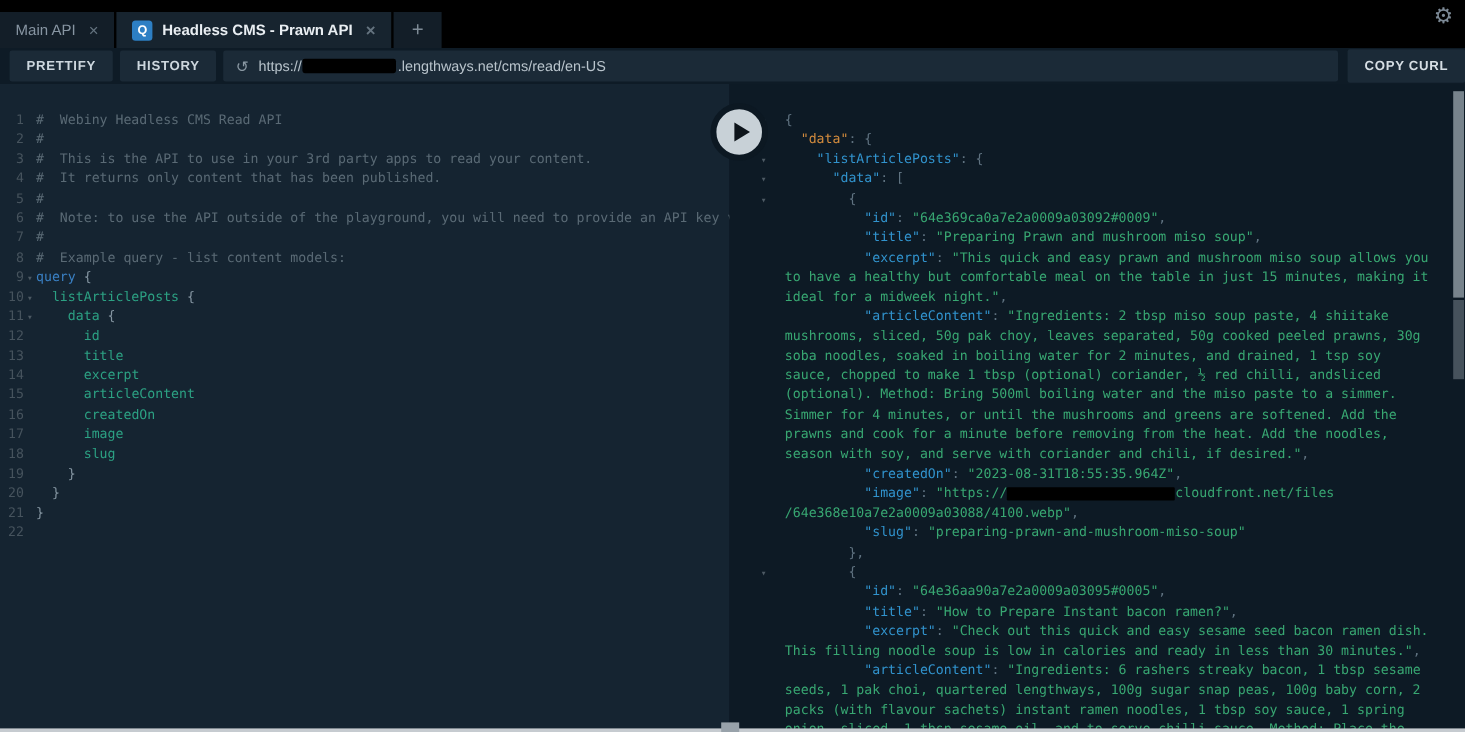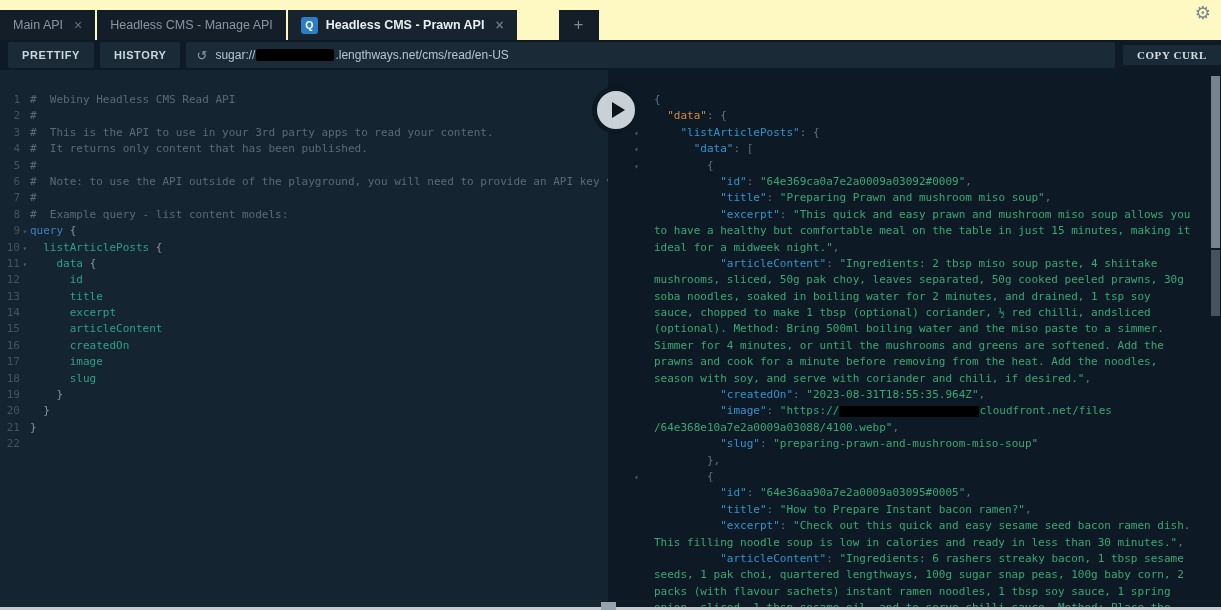--- a/index.html
+++ b/index.html
@@ -1,20 +1,20 @@
 <!DOCTYPE html>
 <html><head>
 <meta charset="utf-8">
 <style>
   html,body{margin:0;padding:0;background:#060d13;}
   .app{position:relative;width:1221px;height:610px;overflow:hidden;background:#0a141d;
        font-family:"Liberation Sans",sans-serif;}
 
   
-  .tabbar{height:40px;background:#fef9c3;display:flex;align-items:flex-end;position:relative;gap:40px;}
+  .tabbar{height:40px;background:#000000;display:flex;align-items:flex-end;position:relative;}
   .tab{height:30px;display:flex;align-items:center;padding:0 13px;margin-right:2px;
        background:#131e28;color:#8795a2;font-size:12.5px;cursor:default;white-space:nowrap;}
   .tab.active{background:#17242f;color:#e9eef2;font-weight:600;}
   .tab .close{margin-left:11px;color:#64737f;font-size:14px;line-height:1;}
   .tab .badge{width:17px;height:17px;border-radius:3px;background:#2d7fc4;color:#fff;
        font-weight:bold;font-size:10.5px;display:flex;align-items:center;justify-content:center;
        margin-right:8px;}
   .tab-plus{height:30px;display:flex;align-items:center;padding:0 15px;background:#131e28;
        color:#7e8b96;font-size:17px;}
   .gear{position:absolute;right:10px;top:4px;color:#7b8894;font-size:18px;line-height:1;}
@@ -24,23 +24,23 @@
   .tbtn{height:26px;display:flex;align-items:center;background:#1b2a37;color:#cdd7de;
         font-size:11px;font-weight:bold;letter-spacing:.6px;padding:0 14px;margin-left:6px;
         border-radius:2px;}
   .tbtn:first-child{margin-left:8px;}
   .urlbar{flex:1;height:26px;background:#1b2a37;margin-left:6px;border-radius:2px;
         display:flex;align-items:center;padding:0 10px;color:#b9c4cc;font-size:12px;
         white-space:nowrap;overflow:hidden;}
   .reload{color:#8a98a3;font-size:13px;margin-right:8px;}
   .redact{display:inline-block;width:78px;height:12px;background:#000;border-radius:2px;
         vertical-align:middle;margin:0 1px;}
-  .copycurl{height:20px;display:flex;align-items:center;background:#1b2a37;color:#d6dee4;
+  .copycurl{height:28px;display:flex;align-items:center;background:#1b2a37;color:#d6dee4;
         font-size:11px;font-weight:bold;letter-spacing:.6px;padding:0 14px;margin-left:8px;
-        border-radius:2px;font-family:Liberation Serif, serif;}
+        border-radius:2px;}
 
   
   .main{position:absolute;top:70px;left:0;right:0;bottom:0;display:flex;}
   .editor-pane{width:608px;background:#152431;position:relative;overflow:hidden;}
   .result-pane{flex:1;background:#0d1a25;position:relative;overflow:hidden;}
   .cm{font-family:"DejaVu Sans Mono",monospace;font-size:11px;line-height:16.4px;
       white-space:pre;padding-top:22px;}
   .cm-line{height:16.4px;white-space:pre;}
   .ln{display:inline-block;width:14px;margin-left:6px;text-align:right;color:#46535d;}
   .fold{display:inline-block;color:#4d5a64;font-size:8px;}
@@ -70,39 +70,36 @@
 <body>
 
 <div class="app">
 
   <div class="tabbar">
     <div id="tabs" style="display:flex;align-items:flex-end;">
         <div class="tab">
           <span>Main API</span>
           <span class="close">×</span>
         </div>
-        <div class="tab">
-          <span>Headless CMS - Manage API</span>
-        </div>
         <div class="tab active">
           <span class="badge">Q</span>
           <span>Headless CMS - Prawn API</span>
           <span class="close">×</span>
         </div>
       </div>
     <div class="tab-plus">+</div>
     <div class="gear">⚙</div>
   </div>
 
   <div class="toolbar">
     <div class="tbtn">PRETTIFY</div>
     <div class="tbtn">HISTORY</div>
     <div class="urlbar">
       <span class="reload">↺</span>
-      <span>sugar://</span>
+      <span>https://</span>
       <span class="redact"></span>
       <span>.lengthways.net/cms/read/en-US</span>
     </div>
     <div class="copycurl">COPY CURL</div>
   </div>
 
   <div class="main">
     <div class="editor-pane">
       <div class="cm" id="editor-lines"><div class="cm-line"><span class="ln">1</span><span class="fold"></span><span class="tk-c">#  Webiny Headless CMS Read API</span></div><div class="cm-line"><span class="ln">2</span><span class="fold"></span><span class="tk-c">#</span></div><div class="cm-line"><span class="ln">3</span><span class="fold"></span><span class="tk-c">#  This is the API to use in your 3rd party apps to read your content.</span></div><div class="cm-line"><span class="ln">4</span><span class="fold"></span><span class="tk-c">#  It returns only content that has been published.</span></div><div class="cm-line"><span class="ln">5</span><span class="fold"></span><span class="tk-c">#</span></div><div class="cm-line"><span class="ln">6</span><span class="fold"></span><span class="tk-c">#  Note: to use the API outside of the playground, you will need to provide an API key via</span></div><div class="cm-line"><span class="ln">7</span><span class="fold"></span><span class="tk-c">#</span></div><div class="cm-line"><span class="ln">8</span><span class="fold"></span><span class="tk-c">#  Example query - list content models:</span></div><div class="cm-line"><span class="ln">9</span><span class="fold">▾</span><span class="tk-k">query </span><span class="tk-b">{</span></div><div class="cm-line"><span class="ln">10</span><span class="fold">▾</span><span class="tk-pl">  </span><span class="tk-p">listArticlePosts </span><span class="tk-b">{</span></div><div class="cm-line"><span class="ln">11</span><span class="fold">▾</span><span class="tk-pl">    </span><span class="tk-p">data </span><span class="tk-b">{</span></div><div class="cm-line"><span class="ln">12</span><span class="fold"></span><span class="tk-pl">      </span><span class="tk-p">id</span></div><div class="cm-line"><span class="ln">13</span><span class="fold"></span><span class="tk-pl">      </span><span class="tk-p">title</span></div><div class="cm-line"><span class="ln">14</span><span class="fold"></span><span class="tk-pl">      </span><span class="tk-p">excerpt</span></div><div class="cm-line"><span class="ln">15</span><span class="fold"></span><span class="tk-pl">      </span><span class="tk-p">articleContent</span></div><div class="cm-line"><span class="ln">16</span><span class="fold"></span><span class="tk-pl">      </span><span class="tk-p">createdOn</span></div><div class="cm-line"><span class="ln">17</span><span class="fold"></span><span class="tk-pl">      </span><span class="tk-p">image</span></div><div class="cm-line"><span class="ln">18</span><span class="fold"></span><span class="tk-pl">      </span><span class="tk-p">slug</span></div><div class="cm-line"><span class="ln">19</span><span class="fold"></span><span class="tk-b">    }</span></div><div class="cm-line"><span class="ln">20</span><span class="fold"></span><span class="tk-b">  }</span></div><div class="cm-line"><span class="ln">21</span><span class="fold"></span><span class="tk-b">}</span></div><div class="cm-line"><span class="ln">22</span><span class="fold"></span></div></div>
     </div>

